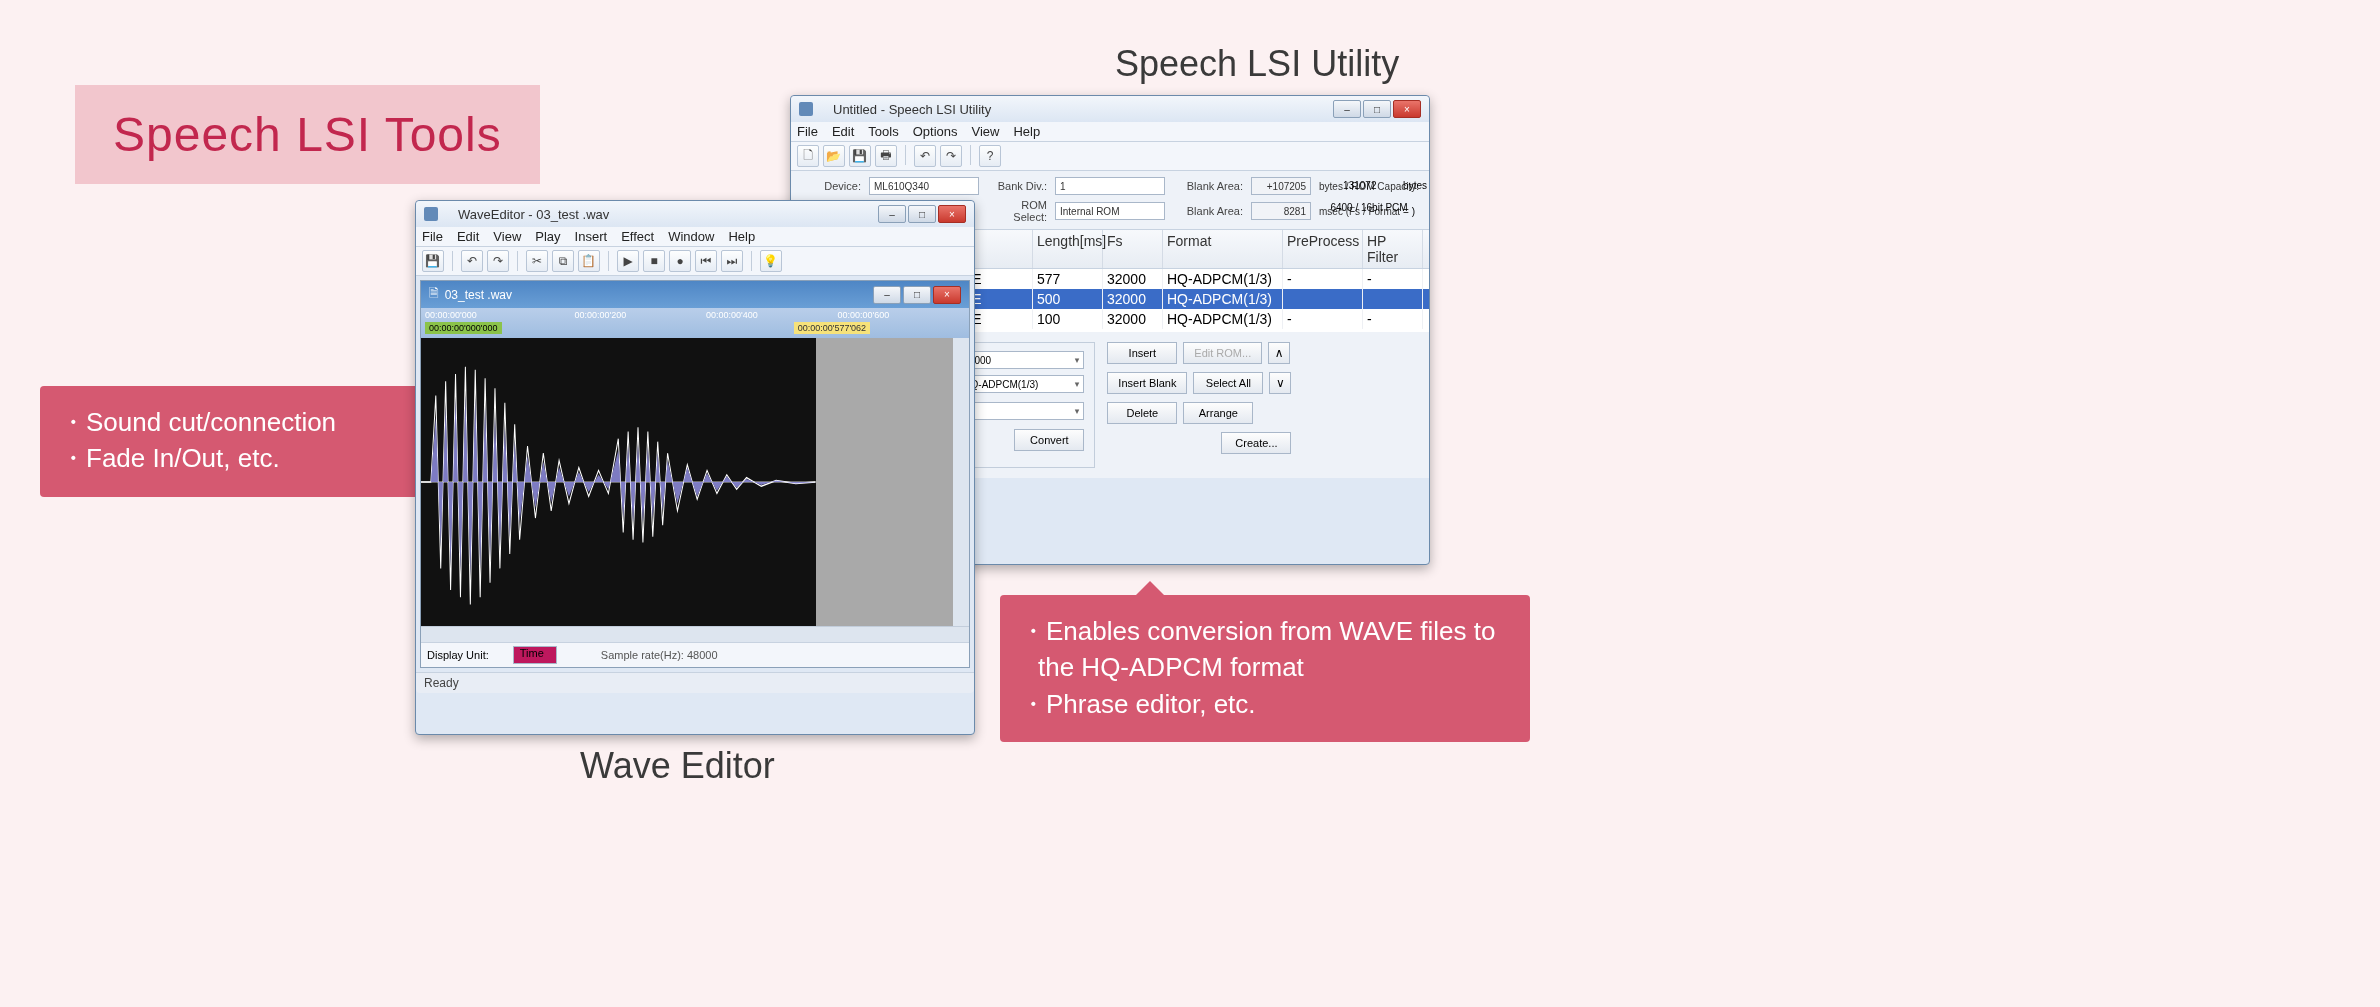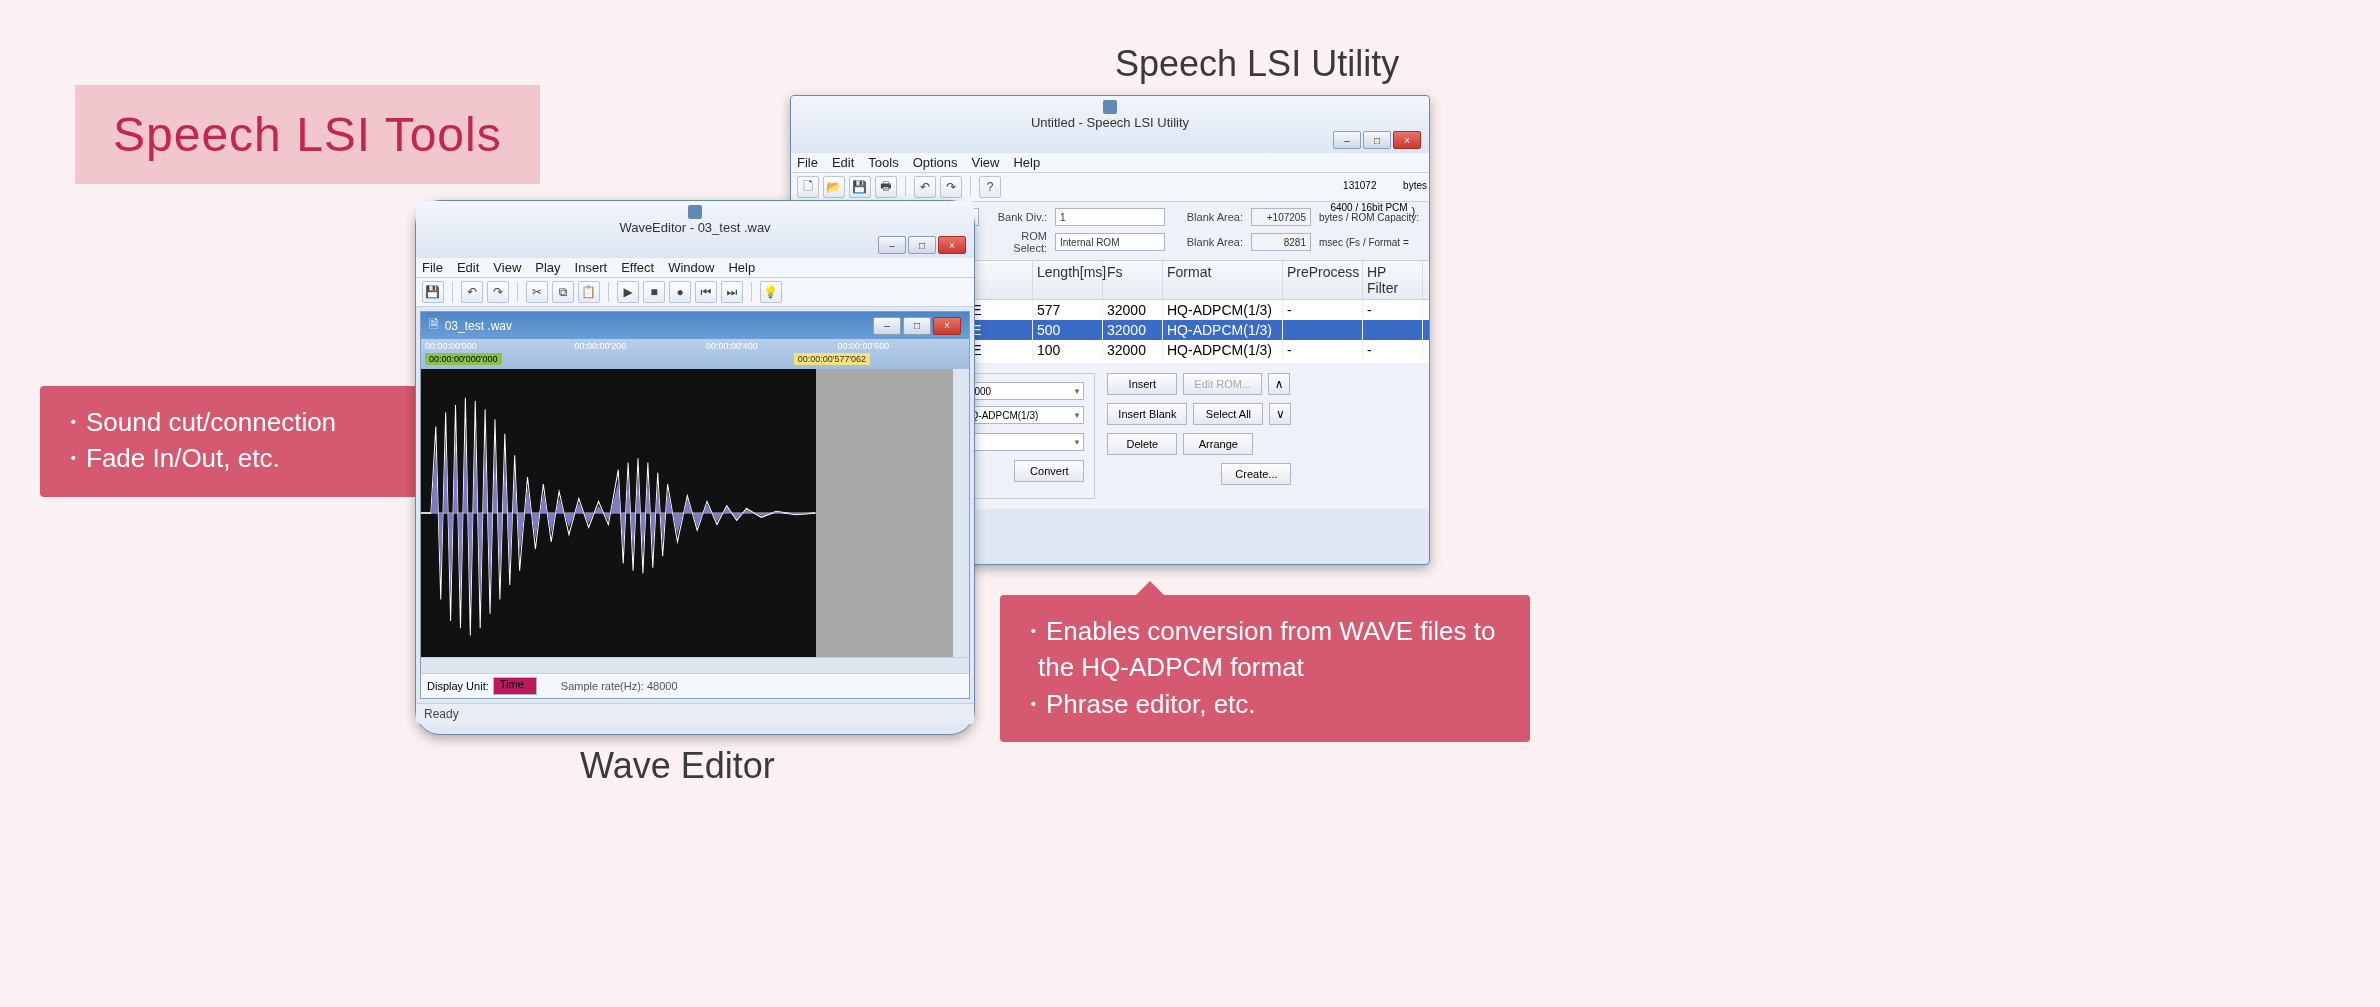--- a/index.html
+++ b/index.html
@@ -25,45 +25,45 @@
     content: ''; position: absolute; right: -28px; top: 30px;
     border: 16px solid transparent; border-left: 16px solid #d55971;
   }
   .callout-util::before {
     content: ''; position: absolute; left: 130px; top: -34px;
     border: 20px solid transparent; border-bottom: 20px solid #d55971;
   }
 
   
   .window { position: absolute; background: #dfe8f4; border: 1px solid #6b8aab; box-shadow: 0 4px 12px rgba(0,0,0,0.3); border-radius: 4px; }
-  .titlebar { background: linear-gradient(#f2f6fb,#dce6f3); padding: 4px 8px; display: flex; align-items: center; gap: 1px; font-size: 13px; color: #333; border-top-left-radius: 4px; border-top-right-radius: 4px; flex-direction: column; }
+  .titlebar { background: linear-gradient(#f2f6fb,#dce6f3); padding: 4px 8px; display: flex; align-items: center; gap: 20px; font-size: 13px; color: #333; border-top-left-radius: 4px; border-top-right-radius: 4px; }
   .titlebar .controls { margin-left: auto; display: flex; gap: 2px; }
   .ctl { width: 28px; height: 18px; background: linear-gradient(#f5f7fa,#cfd9e6); border: 1px solid #8aa0b8; border-radius: 2px; display:flex;align-items:center;justify-content:center;font-size:10px;color:#333;}
   .ctl.close { background: linear-gradient(#e9746a,#c9392e); color:#fff; border-color:#a62e24;}
   .menubar { background: #f3f6fb; padding: 2px 6px; display: flex; gap: 14px; font-size: 13px; color: #222; border-bottom: 1px solid #c7d2e0; align-items: flex-end; }
   .menubar span { cursor: default; }
   .toolbar { background: #f3f6fb; padding: 3px 6px; display: flex; gap: 4px; border-bottom:1px solid #c7d2e0; align-items:center;}
   .tbbtn { width: 22px; height: 22px; background: linear-gradient(#fdfefe,#e6ecf4); border: 1px solid #b8c5d6; border-radius: 2px; display:flex;align-items:center;justify-content:center;font-size:12px;color:#444;}
   .sep { width:1px; height:20px; background:#c2cddb; margin:0 4px;}
 
   
-  .wave-window { left: 415px; top: 200px; width: 560px; height: 535px; border-radius: 25px; }
+  .wave-window { left: 415px; top: 200px; width: 560px; height: 535px; }
   .wave-client { margin: 4px; border: 1px solid #8aa0b8; background: #f3f6fb; height: 388px; display:flex;flex-direction:column;}
   .wave-tab { background: linear-gradient(#4e86c5,#6a9fd6); color:#fff; padding:3px 8px; display:flex; align-items:center; gap:6px; font-size:12px;}
   .wave-tab .controls { margin-left:auto; display:flex; gap:2px;}
   .ruler { height: 30px; background: linear-gradient(#b9ceea,#9fbde0); position:relative; font-size:9px; color:#fff; overflow:hidden;}
   .ruler .mark { position:absolute; top:2px; }
   .ruler .greenbar { position:absolute; left:4px; top:14px; background:#8bc34a; color:#000; font-size:9px; padding:1px 4px;}
   .ruler .yellowtip { position:absolute; top:14px; background:#f6e27a; color:#333; font-size:9px; padding:1px 4px;}
   .wave-display { flex:1; background: #1a1a1a; position:relative; display:flex; overflow:hidden;}
   .wave-area { width: 72%; background: #111; position:relative; display:flex; align-items:center; }
   .wave-gray { flex:1; background: #a9a9a9; position:relative;}
   .scroll-v { width:16px; background:#dde5ef;}
   .wave-svg { width:100%; height:100%;}
-  .wave-footer { background:#f3f6fb; padding:3px 6px; font-size:11px; display:flex; align-items:center; gap:4px; border-top:1px solid #c7d2e0;}
+  .wave-footer { background:#f3f6fb; padding:3px 6px; font-size:11px; display:flex; align-items:center; gap:24px; border-top:1px solid #c7d2e0;}
   .scroll-h { height:16px; background:#dde5ef; border-top:1px solid #c2cddb;}
   .statusbar { background:#e8edf5; font-size:12px; color:#444; padding:3px 8px; border-top:1px solid #c7d2e0; border-bottom-left-radius:4px;border-bottom-right-radius:4px;}
 
   
   .util-window { left: 790px; top: 95px; width: 640px; height: 470px; }
   .util-toolbar { background:#f3f6fb; border-bottom:1px solid #c7d2e0; padding:3px 6px; display:flex; gap:4px;}
   .util-params { background:#eef2f8; padding:6px 10px; font-size:11px; color:#333; display:grid; grid-template-columns: 60px 110px 60px 110px 70px 60px 110px 50px; gap:4px 8px; align-items:center; border-bottom:1px solid #c7d2e0;}
   .util-params .label { text-align:right; color:#444;}
   .util-params .select, .util-params .input { height:18px; border:1px solid #a9b7c9; background:#fff; font-size:10px; padding:0 4px; display:flex;align-items:center;}
   .util-params .input.ro { background:#f1f3f7;}

